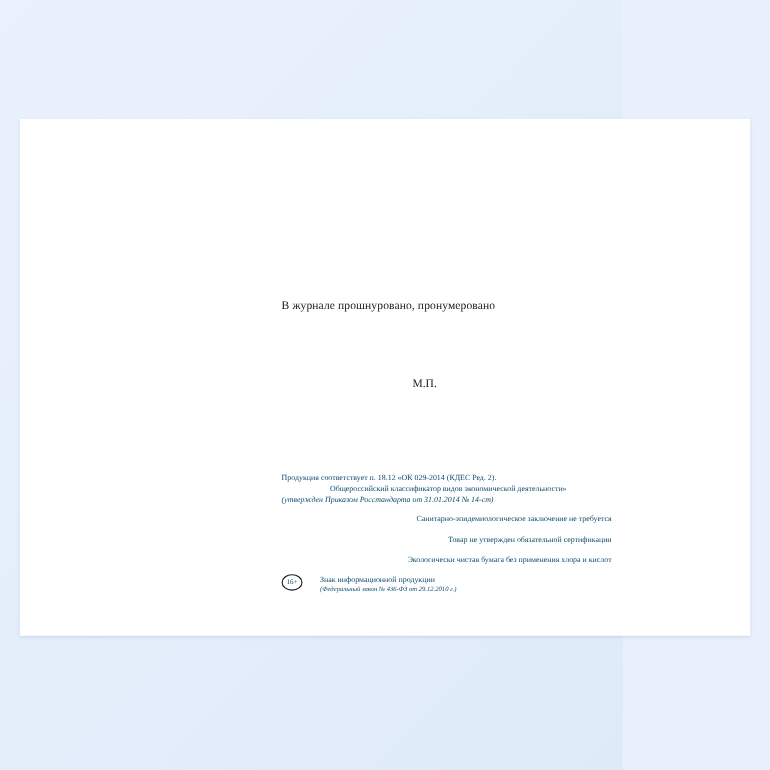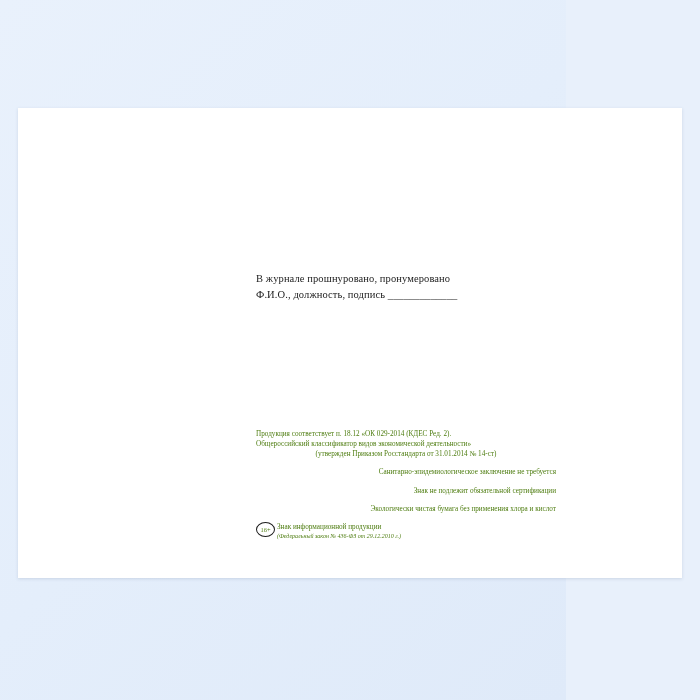--- a/index.html
+++ b/index.html
@@ -50,65 +50,66 @@
     width: 260px;
     font-size: 10.5px;
     color: #1b1b1b;
     text-align: center;
   }
   
   #legal-block {
     left: 238px;
     top: 322px;
     width: 300px;
-    color: #4d7c0f;
+    color: #0c4a6e;
   }
   #legal-block .para {
     font-size: 7.2px;
     line-height: 9.4px;
     margin-bottom: 9px;
     white-space: nowrap;
   }
   #legal-block .para.tight {
     margin-bottom: 8px;
   }
   #legal-block .indent {
     padding-left: 9px;
     text-align: right;
   }
   #legal-block .para-first {
     margin-bottom: 1px;
   }
   #legal-block .para-second {
     margin-bottom: 0px;
+    margin-left: 44px;
   }
   #legal-block .para-third {
     margin-bottom: 9px;
-    text-align: center;
+    font-style: italic;
   }
   
   #age-mark-row {
     position: relative;
     display: flex;
     align-items: flex-start;
     margin-top: 2px;
   }
   #age-badge {
     width: 17px;
     height: 13px;
     border: 0.8px solid #1b1b1b;
     border-radius: 50%;
     font-size: 6.4px;
     line-height: 13px;
     text-align: center;
     flex: 0 0 auto;
     letter-spacing: 0;
   }
   #age-text {
-    margin-left: 2px;
+    margin-left: 16px;
     padding-top: 1px;
   }
   #age-text .t1 {
     font-size: 7.2px;
     line-height: 9px;
     white-space: nowrap;
   }
   #age-text .t2 {
     font-size: 6px;
     font-style: italic;
@@ -118,32 +119,32 @@
 </style>
 </head>
 <body>
 
 <div id="canvas">
 
   <div id="page">
 
     <div class="block" id="journal-block">
       <div class="line">В журнале прошнуровано, пронумеровано</div>
-      <div class="line">Ф.И.О., должность, подпись _____________</div>
     </div>
 
+    <div class="block" id="mp-line">М.П.</div>
 
     <div class="block" id="legal-block">
 
       <div class="para para-first">Продукция соответствует п. 18.12 «ОК 029-2014 (КДЕС Ред. 2).</div>
       <div class="para para-second">Общероссийский классификатор видов экономической деятельности»</div>
       <div class="para para-third">(утвержден Приказом Росстандарта от 31.01.2014 № 14-ст)</div>
 
       <div class="para indent">Санитарно-эпидемиологическое заключение не требуется</div>
-      <div class="para indent">Знак не подлежит обязательной сертификации</div>
+      <div class="para indent">Товар не утвержден обязательной сертификации</div>
       <div class="para indent tight">Экологически чистая бумага без применения хлора и кислот</div>
 
       <div id="age-mark-row">
         <div id="age-badge">16+</div>
         <div id="age-text">
           <div class="t1">Знак информационной продукции</div>
           <div class="t2">(Федеральный закон № 436-ФЗ от 29.12.2010 г.)</div>
         </div>
       </div>
 

